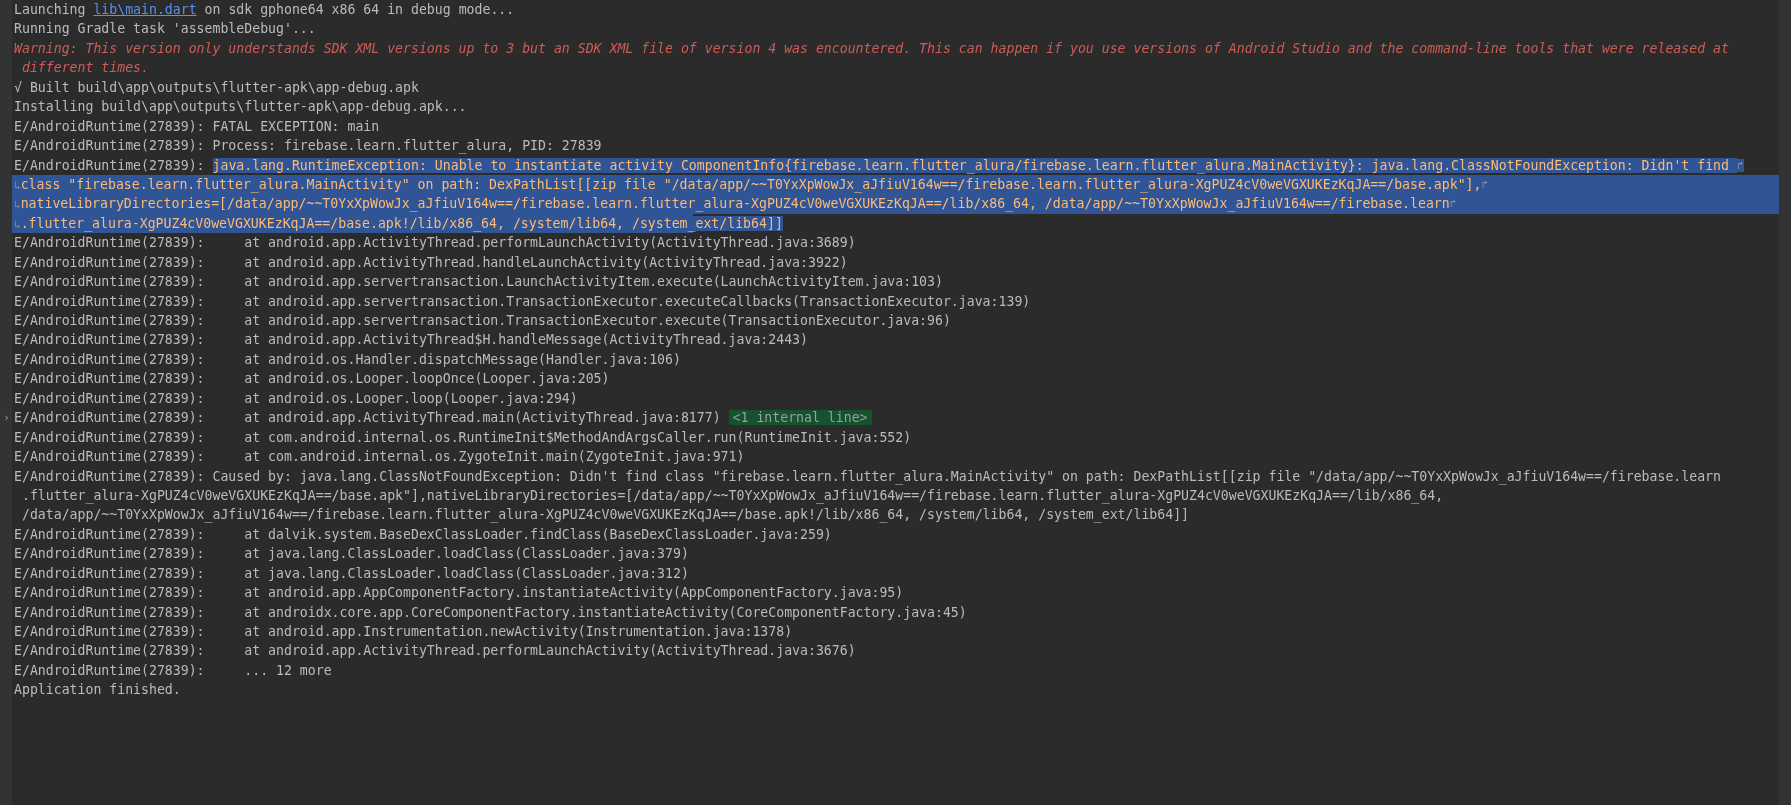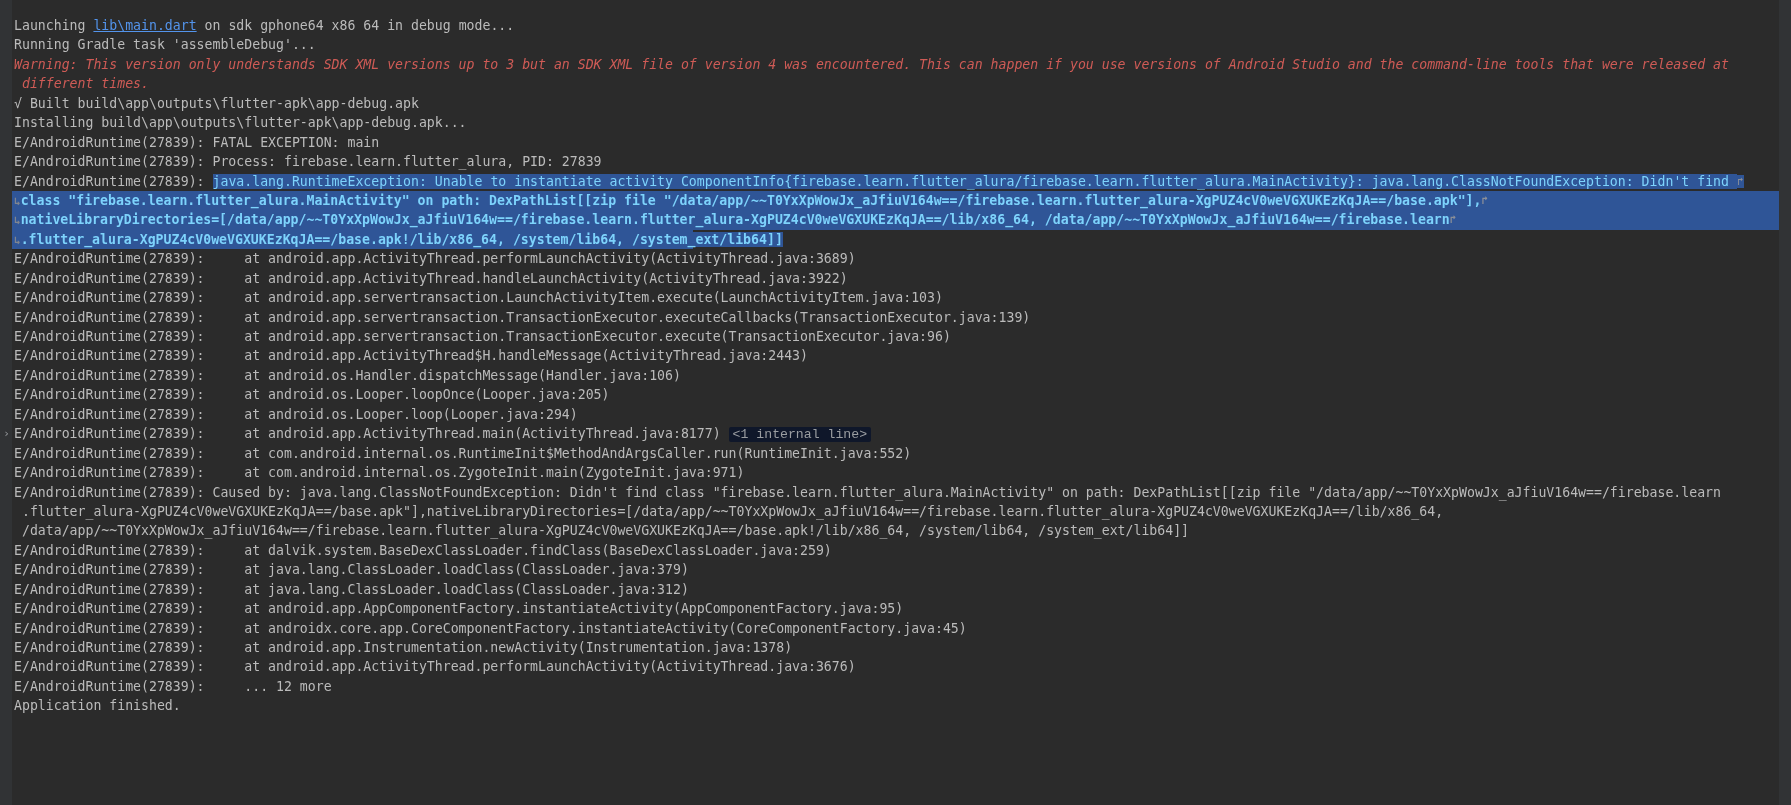--- a/index.html
+++ b/index.html
@@ -39,21 +39,21 @@
     top: 0;
     width: 12px;
     height: 805px;
     background: #313335;
     z-index: 3;
   }
 
   .log {
     position: absolute;
     left: 0;
-    top: 16px;
+    top: 0;
     width: 1791px;
     padding: 0;
     margin: 0;
     font-size: 13.2px;
     line-height: 19.45px;
     color: #bbbbbb;
     white-space: pre;
     letter-spacing: 0px;
   }
 
@@ -68,49 +68,47 @@
 
   .seg { white-space: pre; }
 
   .c-default { color: #bbbbbb; }
   .c-error   { color: #cf5b56; font-style: italic; }
   .c-link    { color: #5394ec; text-decoration: underline; }
 
   
   .sel {
     background: #2f5597;
-    color: #7dd3fc;
+    color: #fdba74;
   }
 
   
   .line.hl {
     background: transparent;
   }
   .line.hl .rowfill {
     position: absolute;
     left: 0;
     top: 0;
     height: 19.45px;
     background: #2f5597;
     z-index: 0;
   }
   .line.hl .content {
     position: relative;
     z-index: 1;
-    font-weight: bold;
   }
 
   
   .fold-badge {
-    background: #0f172a;
+    background: #14532d;
     color: #9a9da1;
     padding: 0 4px;
     border-radius: 2px;
     font-size: 13.2px;
-    font-family: Liberation Mono, monospace;
   }
 
   
   .wrap-arrow {
     color: #8a8f98;
     font-size: 11px;
     position: relative;
     top: -1px;
   }
 

